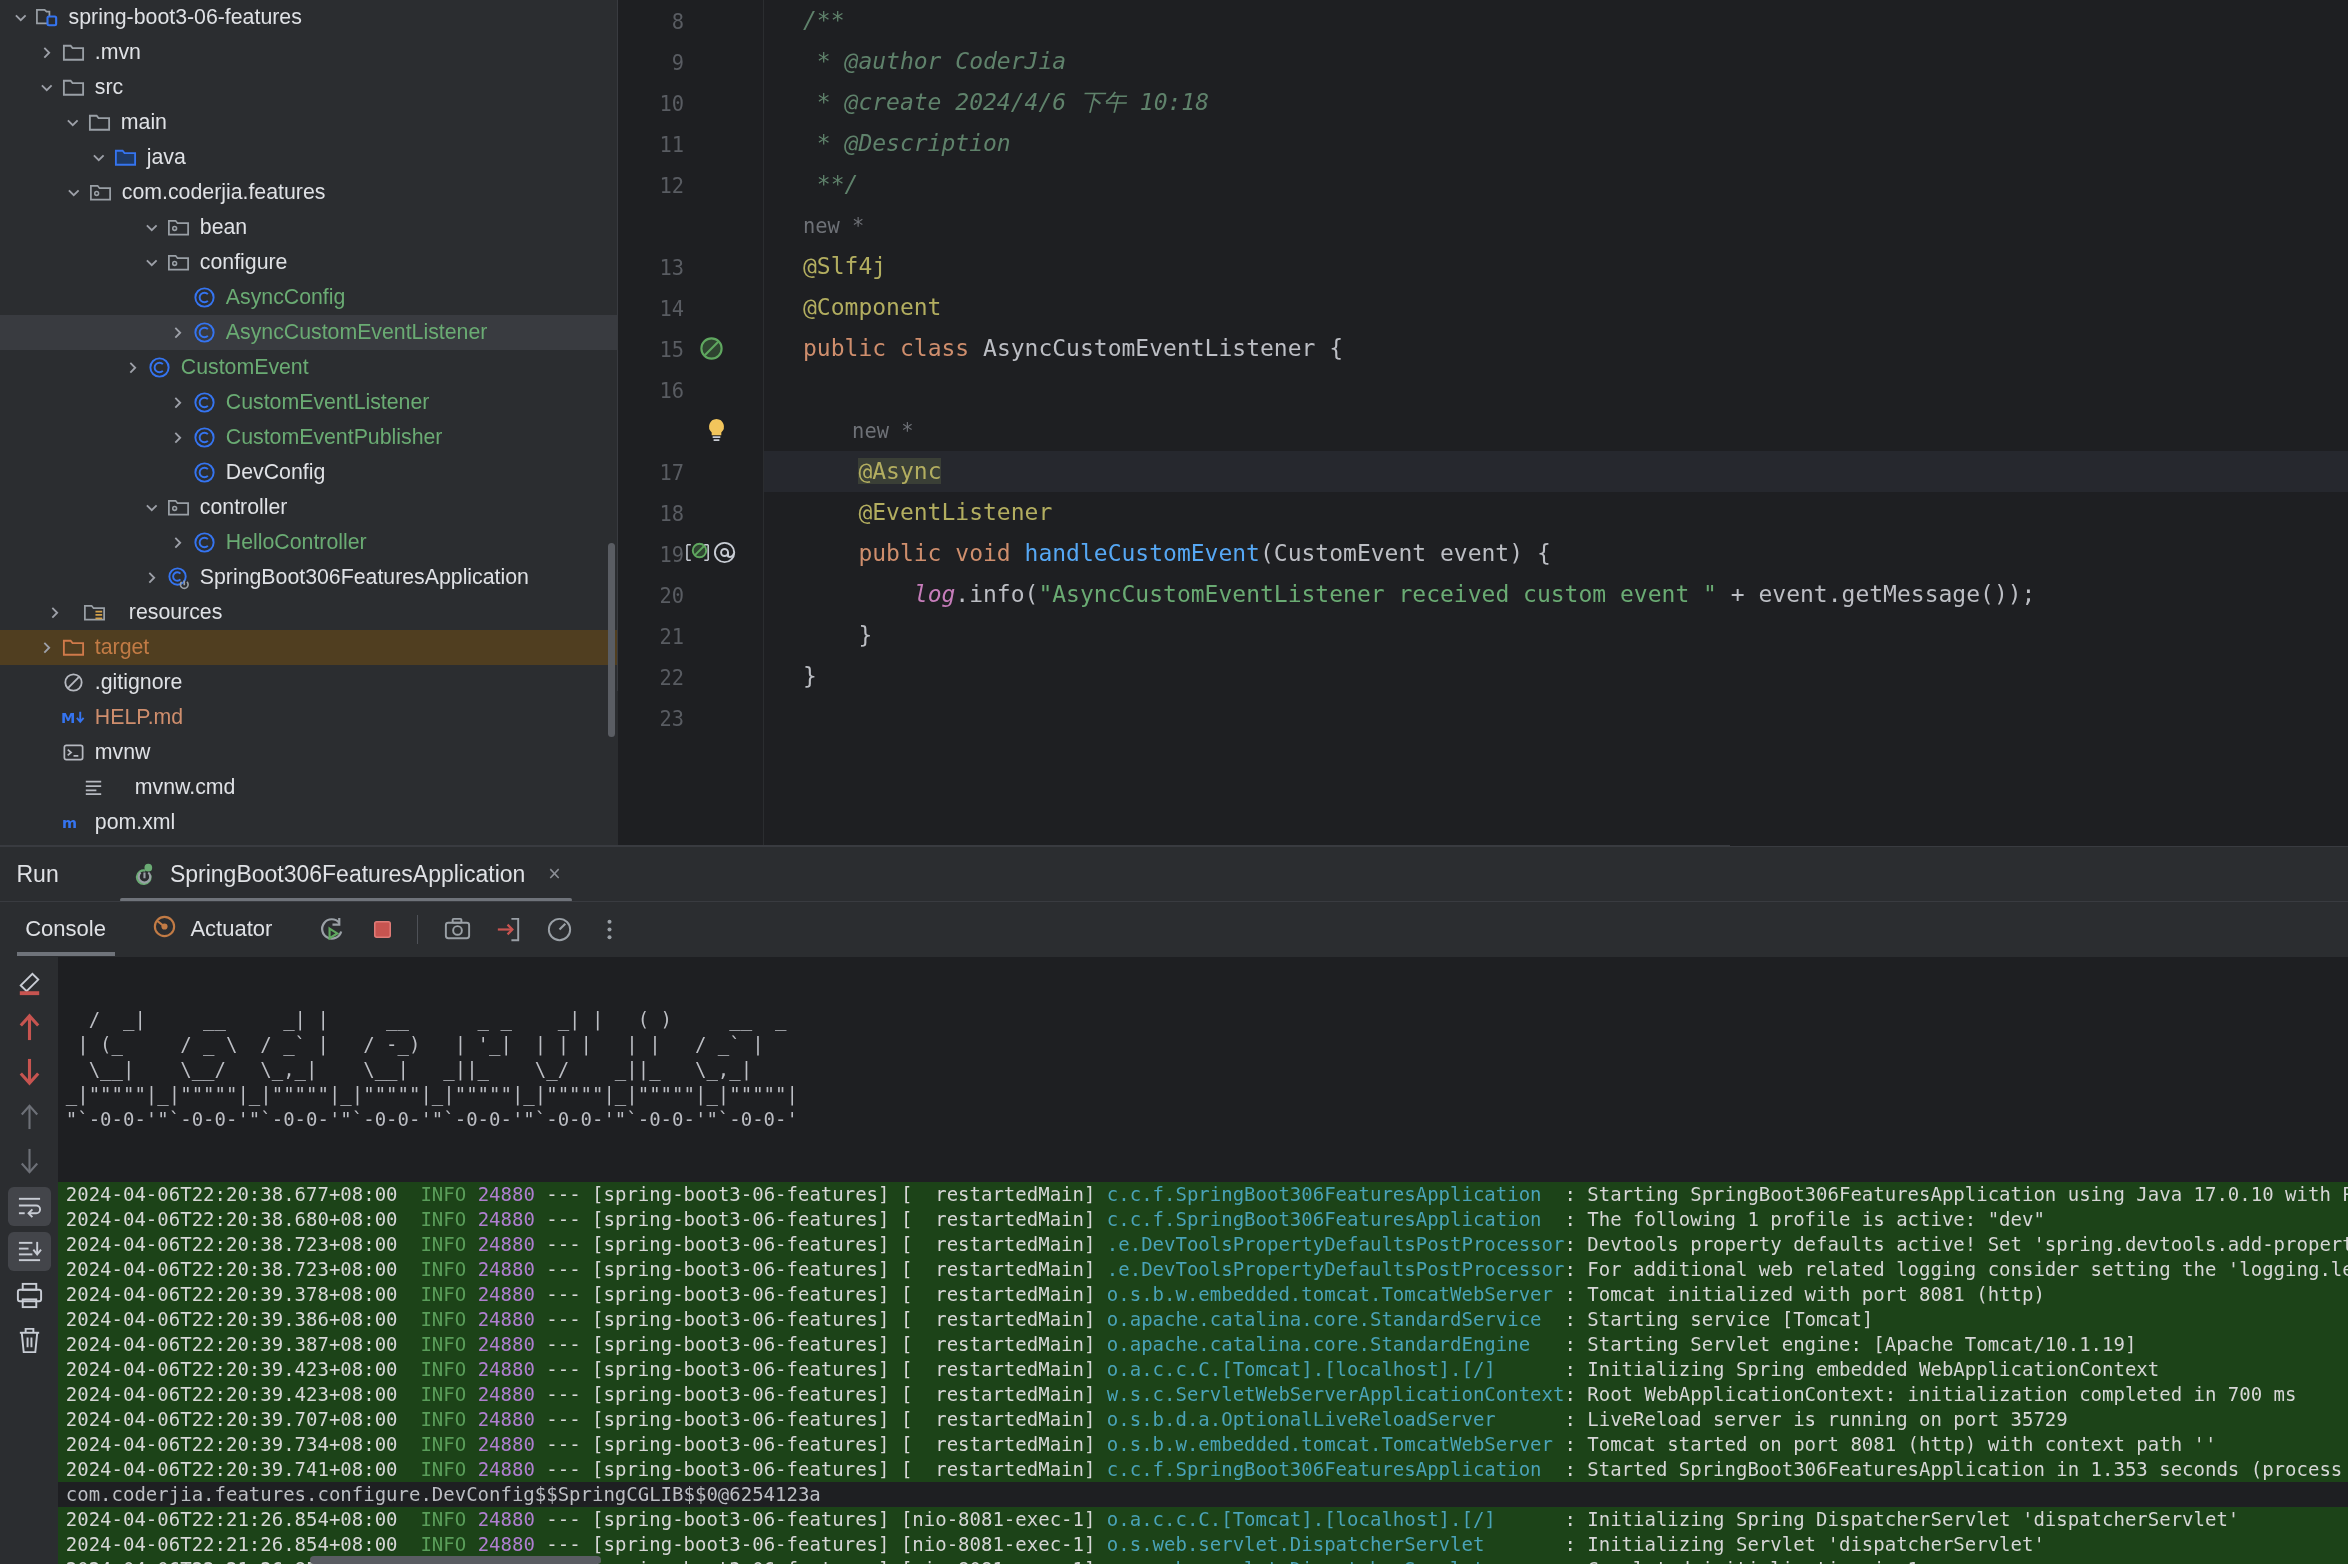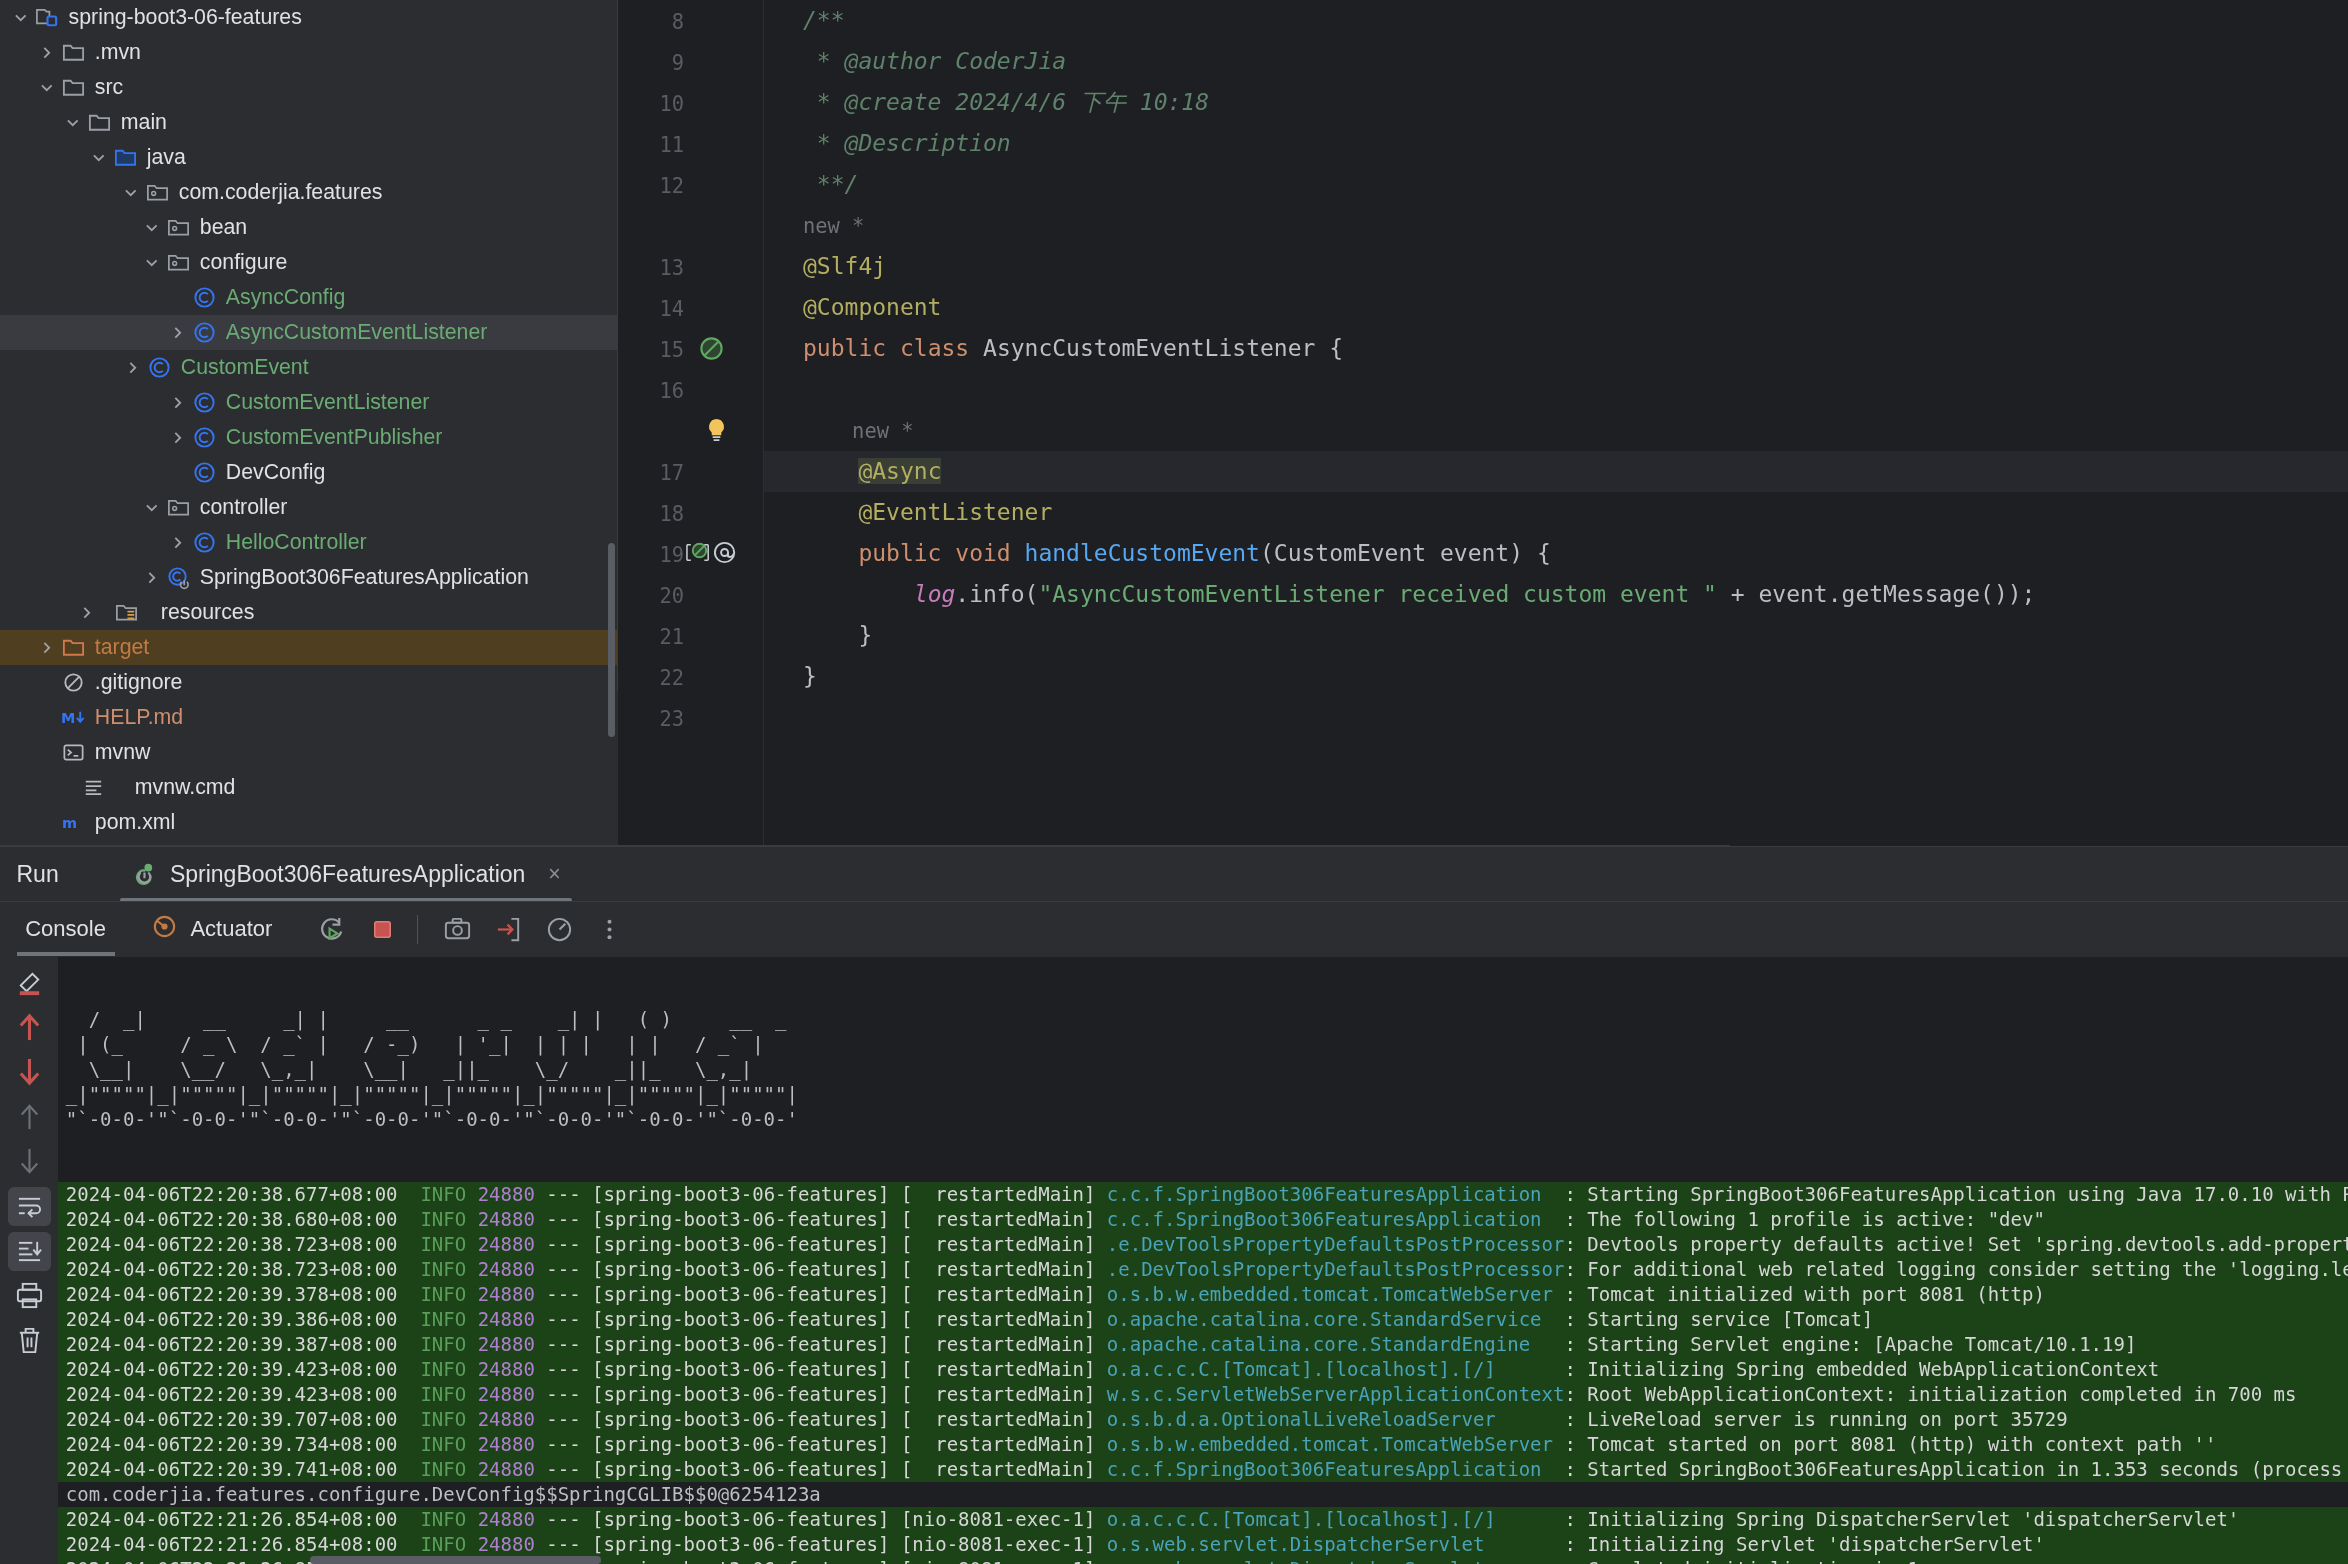--- a/index.html
+++ b/index.html
@@ -238,21 +238,21 @@
               <path d="M4 6.5 L9 11.5 L14 6.5" stroke="#9da0a8" stroke-width="1.9" fill="none"></path>
             </svg>
           </span>
           <span class="tico">
             <svg width="25" height="25" viewBox="0 0 26 26">
               <path d="M3 6 h7 l2 2.5 h11 v12 h-20 z" stroke="#3574f0" stroke-width="1.9" fill="#1f3a63"></path>
             </svg>
           </span>
           <span class="tlabel c-white">java</span>
         </div>
-        <div class="tree-row" style="padding-left: 118px;">
+        <div class="tree-row" style="padding-left: 61px;">
           <span class="chev">
             <svg width="17.5" height="17.5" viewBox="0 0 18 18">
               <path d="M4 6.5 L9 11.5 L14 6.5" stroke="#9da0a8" stroke-width="1.9" fill="none"></path>
             </svg>
           </span>
           <span class="tico">
             <svg width="25" height="25" viewBox="0 0 26 26">
               <path d="M3 6 h7 l2 2.5 h11 v12 h-20 z" stroke="#9aa0a6" stroke-width="1.8" fill="none"></path>
               <circle cx="9" cy="14" r="2" stroke="#9aa0a6" stroke-width="1.6" fill="none"></circle>
             </svg>
@@ -399,21 +399,21 @@
           </span>
           <span class="tico">
             <svg width="25" height="25" viewBox="0 0 26 26">
               <circle cx="12" cy="12" r="8.5" stroke="#3574f0" stroke-width="2" fill="none"></circle>
               <path d="M15 9 a4.4 4.4 0 1 0 0 6" stroke="#3574f0" stroke-width="2" fill="none"></path>
               <path d="M19 16 v5 M16.2 17.5 a4 4 0 1 0 5.6 0" stroke="#9aa0a6" stroke-width="1.7" fill="none"></path>
             </svg>
           </span>
           <span class="tlabel c-white">SpringBoot306FeaturesApplication</span>
         </div>
-        <div class="tree-row" style="padding-left: 74px; gap: 13px;">
+        <div class="tree-row" style="padding-left: 42px; gap: 13px;">
           <span class="chev">
             <svg width="17.5" height="17.5" viewBox="0 0 18 18">
               <path d="M6.5 4 L11.5 9 L6.5 14" stroke="#9da0a8" stroke-width="1.9" fill="none"></path>
             </svg>
           </span>
           <span class="tico">
             <svg width="25" height="25" viewBox="0 0 26 26">
               <path d="M3 6 h7 l2 2.5 h11 v12 h-20 z" stroke="#9aa0a6" stroke-width="1.8" fill="none"></path>
               <path d="M14 12 h7 M14 15.5 h7 M14 19 h7" stroke="#d4a14a" stroke-width="1.8"></path>
             </svg>

